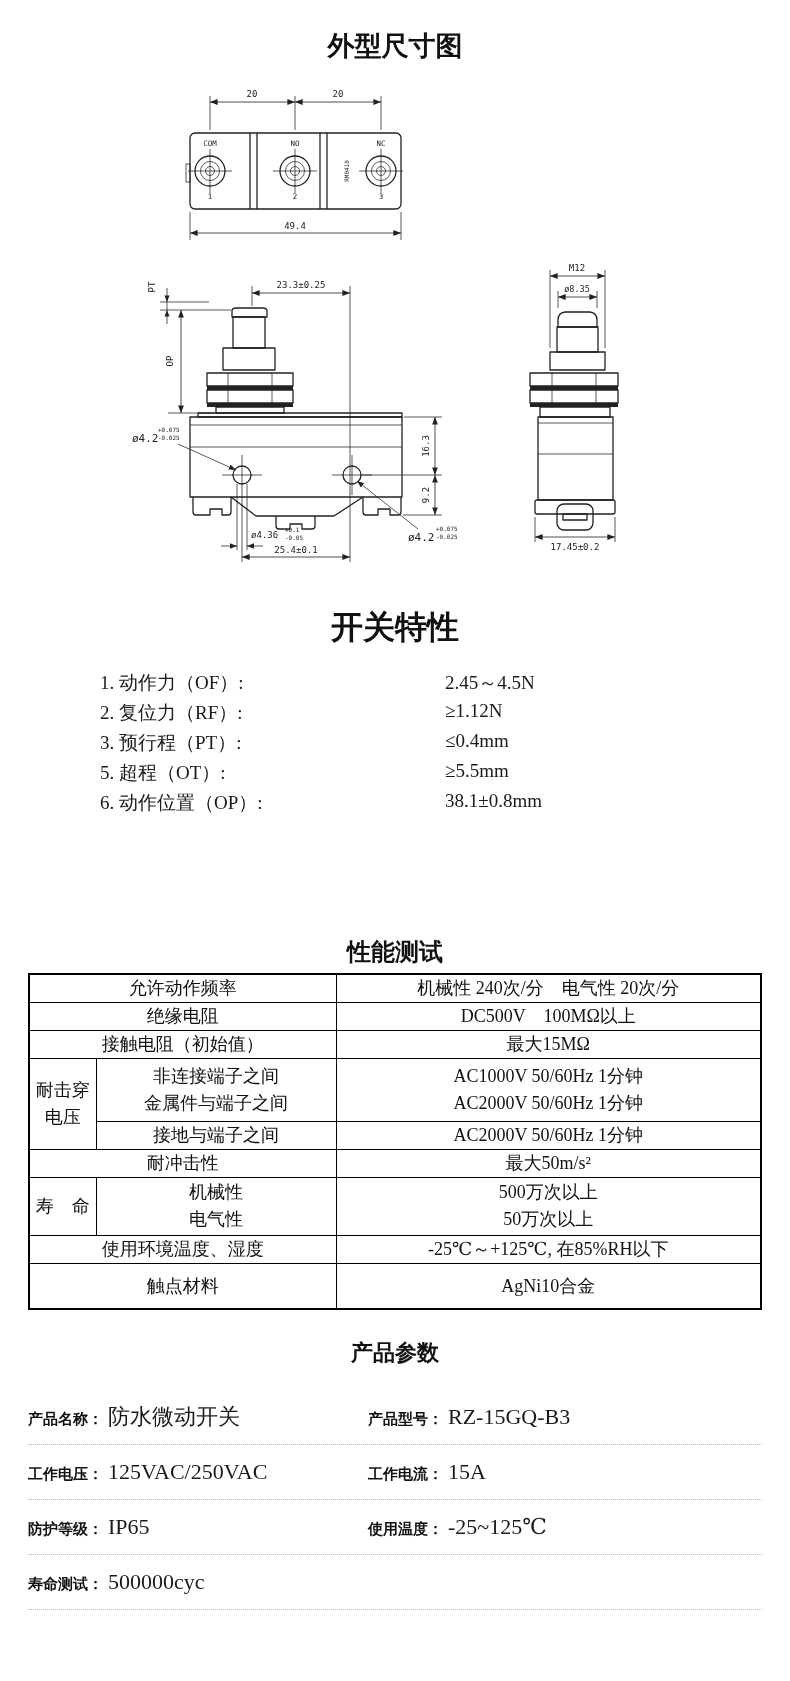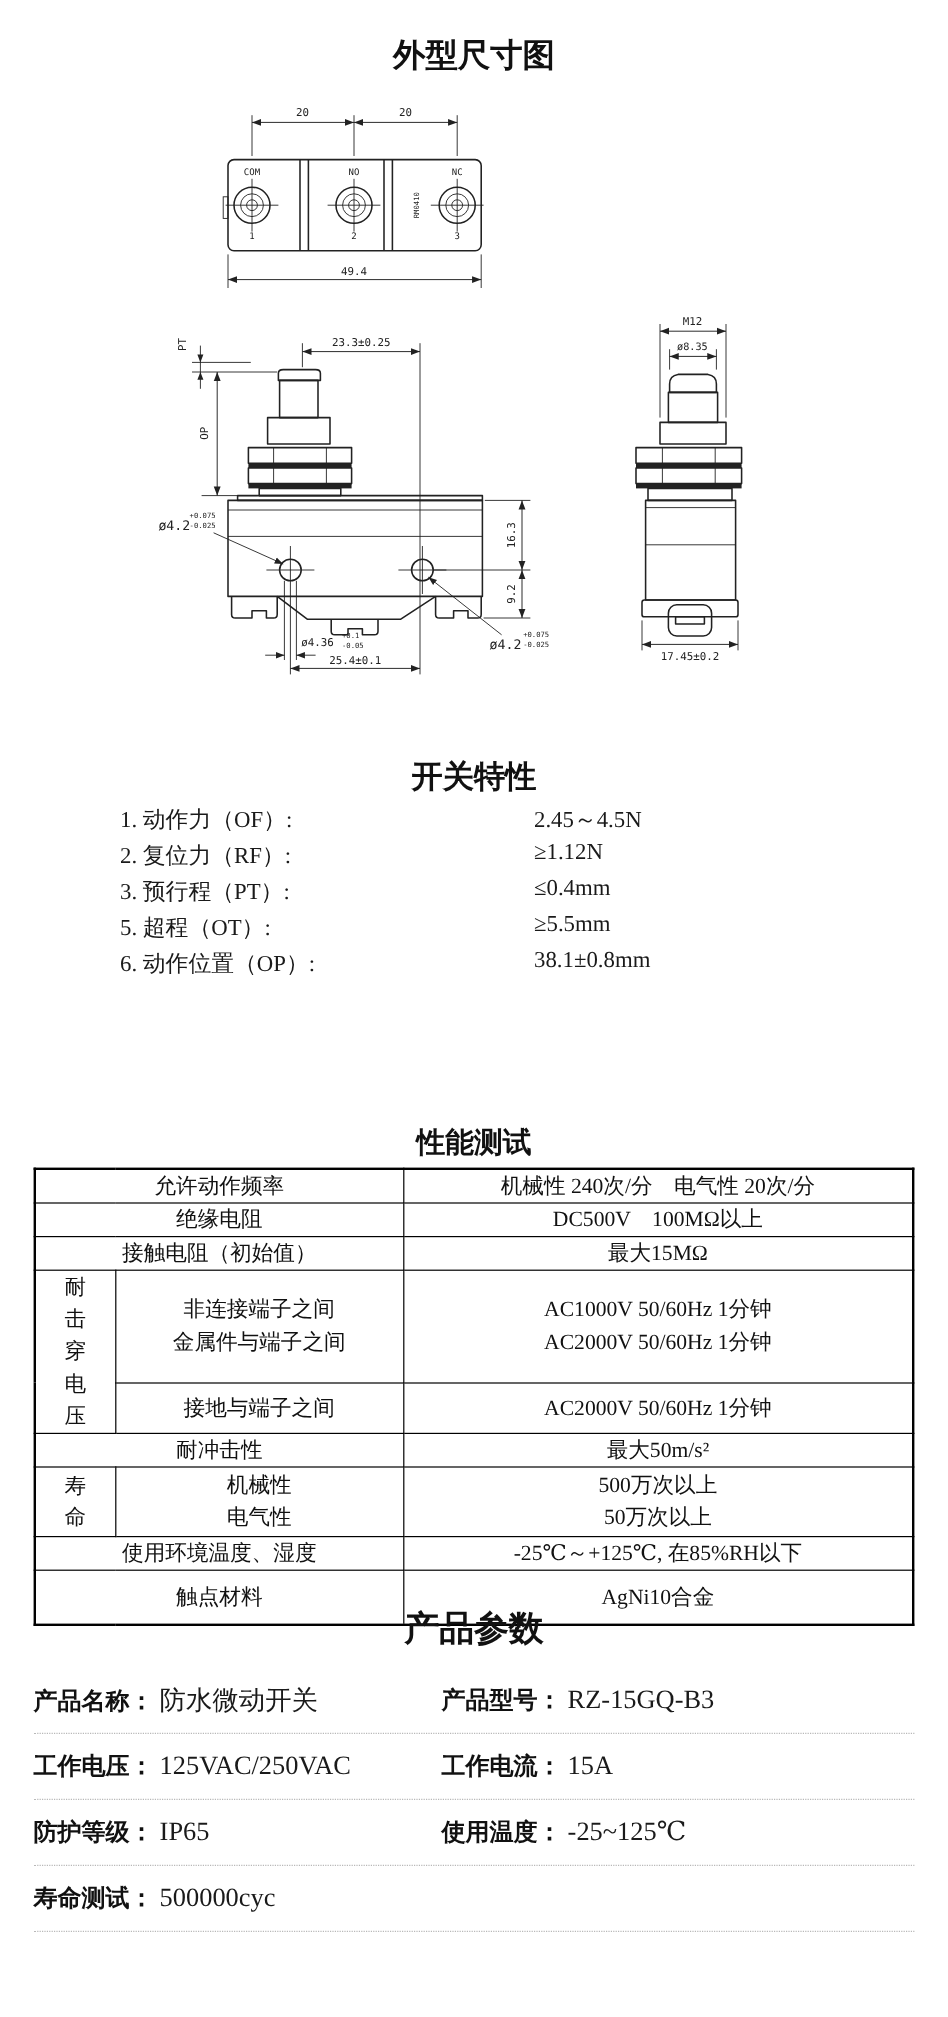--- a/index.html
+++ b/index.html
@@ -3,23 +3,23 @@
 <meta charset="utf-8">
 <style>
   html,body{margin:0;padding:0}
   body{
     width:790px;height:1681px;background:#ffffff;position:relative;
     font-family:"Liberation Serif","DejaVu Serif",serif;color:#1a1a1a;overflow:hidden;
   }
   .heading{position:absolute;left:0;width:790px;text-align:center;
     font-family:Liberation Mono, monospace;font-weight:700;color:#111;}
   #t1{top:28px;font-size:27px}
-  #t2{top:630px;font-size:26px}
+  #t2{top:606px;font-size:32px}
   #t3{top:936px;font-size:24px}
-  #t4{top:1338px;font-size:29px}
+  #t4{top:1338px;font-size:22px}
 
   
   #drawing{position:absolute;top:80px;left:0}
   .ol{fill:none;stroke:#222;stroke-width:1.3;stroke-linejoin:round}
   .tl{fill:none;stroke:#222;stroke-width:0.75}
   .dl{fill:none;stroke:#222;stroke-width:0.8}
   .dk{fill:#222;stroke:none}
   .dt{font-family:"DejaVu Sans Mono","Liberation Mono",monospace;font-size:9px;fill:#222}
   .dts{font-family:"DejaVu Sans Mono","Liberation Mono",monospace;font-size:6px;fill:#222}
   .lbl{font-family:"DejaVu Sans Mono","Liberation Mono",monospace;font-size:7.5px;fill:#222}
@@ -27,30 +27,30 @@
   
   .char-list{position:absolute;top:668px;left:0;width:730px}
   .char-row{height:30px;position:relative;font-size:19px}
   .char-label{position:absolute;left:100px;top:2px}
   .char-value{position:absolute;left:445px;top:2px}
 
   
   .perf-table{position:absolute;top:973px;left:28px;width:734px;
     border-collapse:collapse;border:2px solid #000;font-size:18px;text-align:center;color:#111;
     table-layout:fixed;}
-  .perf-table td{border:1px solid #000;padding:0 20px;line-height:1.45}
+  .perf-table td{border:1px solid #000;padding:0 4px;line-height:1.45}
   .perf-table .two-line div{line-height:27px}
 
   
   .params{position:absolute;top:1390px;left:28px;width:734px}
   .param-row{height:54px;border-bottom:1px dotted #b8b8b8;position:relative}
   .param-cell{position:absolute;top:50%;transform:translateY(-50%);white-space:nowrap}
   .param-cell.left{left:0}
   .param-cell.right{left:340px}
-  .plabel{font-family:"Liberation Sans","DejaVu Sans",sans-serif;font-weight:700;font-size:20px;color:#111}
+  .plabel{font-family:"Liberation Sans","DejaVu Sans",sans-serif;font-weight:700;font-size:15px;color:#111}
   .pvalue{font-size:22px;margin-left:5px}
 </style>
 </head>
 <body>
 
 <div class="heading" id="t1">外型尺寸图</div>
 
 <svg id="drawing" width="790" height="492" viewBox="0 0 790 492">
   <defs>
     <marker id="arr" viewBox="0 0 10 10" refX="9.5" refY="5" markerWidth="10" markerHeight="10" orient="auto-start-reverse">

